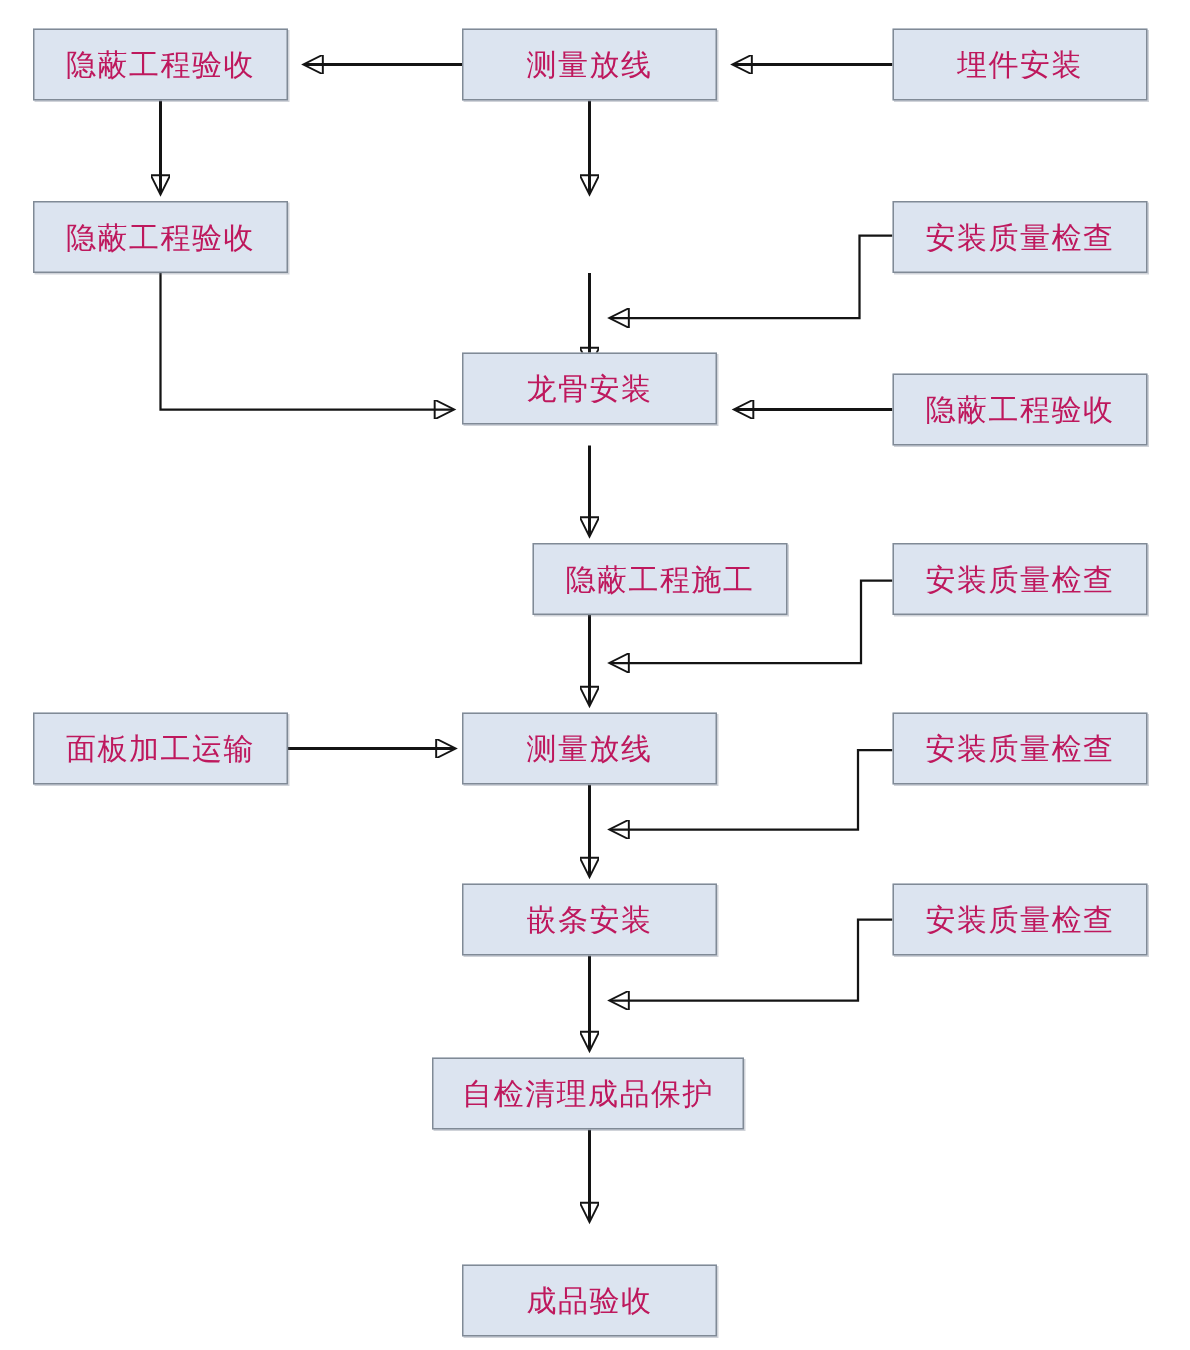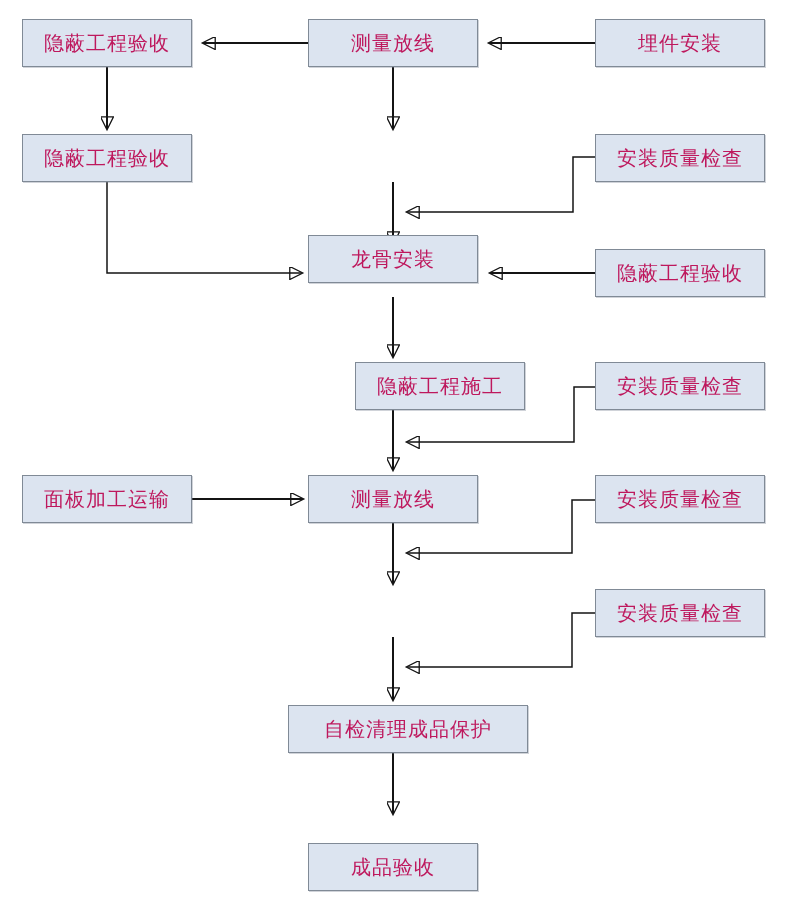--- a/index.html
+++ b/index.html
@@ -20,21 +20,21 @@
     border: 1px solid #808a96;
     display: flex;
     align-items: center;
     justify-content: center;
     font-size: 20px;
     letter-spacing: 1px;
     color: #be185d;
     white-space: nowrap;
     box-shadow: 1px 1px 0 rgba(120,130,145,0.35);
   }
-  .node.wide { width: 240px; }
+  .node.wide { width: 208px; }
   #edges {
     position: absolute;
     left: 0; top: 0;
     width: 793px;
     height: 900px;
     pointer-events: none;
   }
   #edges path {
     stroke: #141414;
     fill: none;
@@ -83,19 +83,20 @@
   <div class="node" style="left:308px; top:235px;">龙骨安装</div>
   <div class="node" style="left:595px; top:249px;">隐蔽工程验收</div>
 
   <div class="node" style="left:308px; top:362px;margin-left:47px;">隐蔽工程施工</div>
   <div class="node" style="left:595px; top:362px;">安装质量检查</div>
 
   <div class="node" style="left:22px;  top:475px;">面板加工运输</div>
   <div class="node" style="left:308px; top:475px;">测量放线</div>
   <div class="node" style="left:595px; top:475px;">安装质量检查</div>
 
+  <div class="node" style="left:308px; top:589px;">嵌条安装</div>
   <div class="node" style="left:595px; top:589px;">安装质量检查</div>
 
   <div class="node wide" style="left:288px; top:705px;">自检清理成品保护</div>
 
   <div class="node" style="left:308px; top:819px;margin-top:24px;">成品验收</div>
 
 </div>
 
 </body></html>

